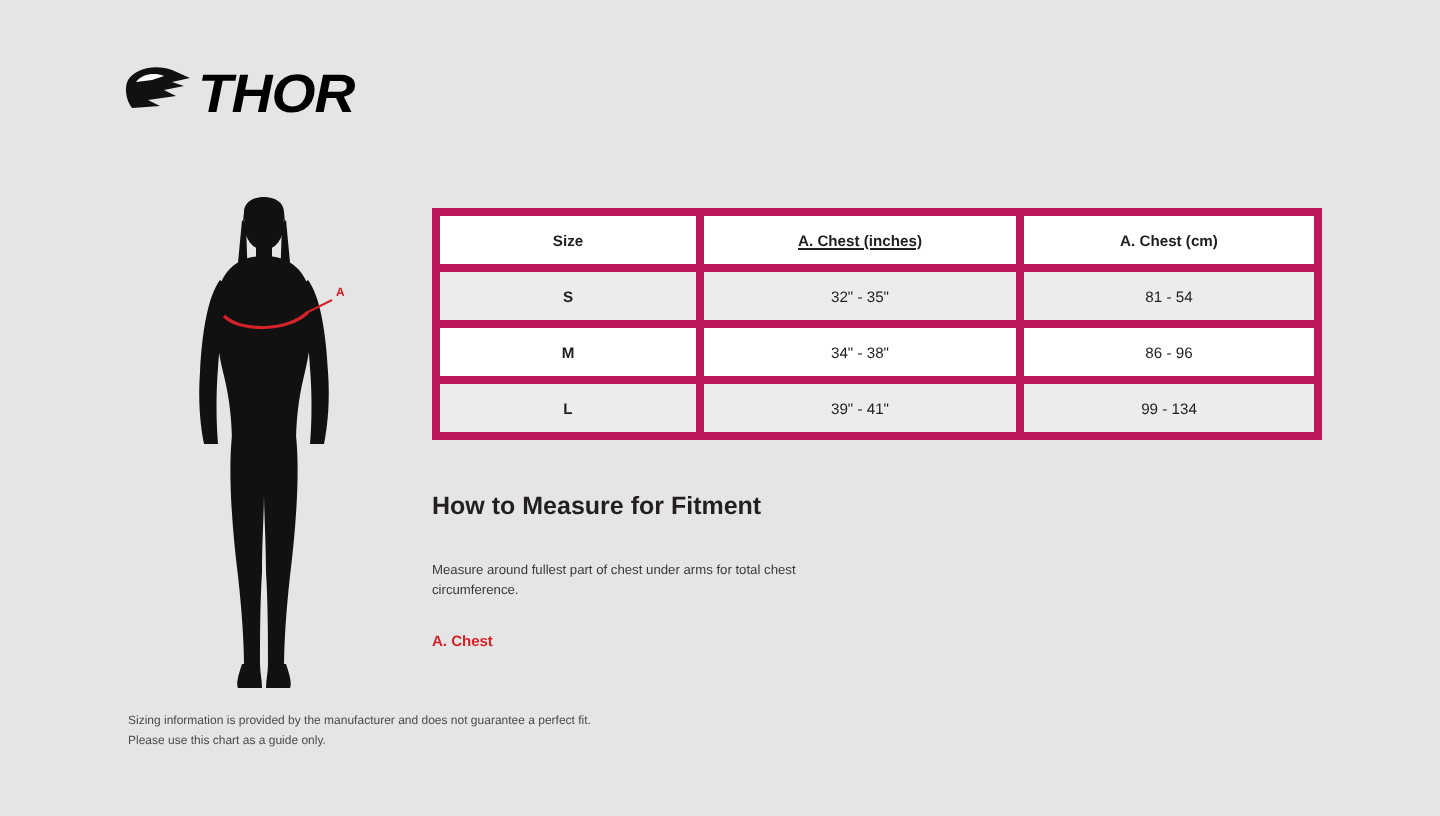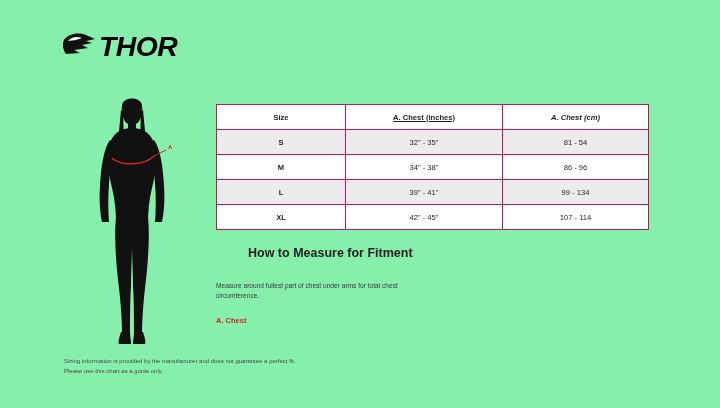--- a/index.html
+++ b/index.html
@@ -13,21 +13,21 @@
     font-family: "Liberation Sans", sans-serif;
     color: #231f20;
     overflow: hidden;
     position: relative;
   }
   .page {
     position: absolute;
     left: 0; top: 0;
     width: 720px;
     height: 408px;
-    background: #86efac;
+    background: #e5e5e5;
   }
 
   
   .logo {
     position: absolute;
     left: 62px;
     top: 30px;
     width: 120px;
     height: 34px;
     display: flex;
@@ -79,21 +79,20 @@
     font-weight: bold;
     color: #231f20;
   }
   .measure-title {
     position: absolute;
     left: 216px;
     top: 246px;
     font-size: 12.5px;
     font-weight: bold;
     color: #231f20;
-    margin-left: 32px;
   }
   .measure-sub {
     position: absolute;
     left: 216px;
     top: 268px;
     font-size: 7.5px;
     font-weight: bold;
     color: #d3232a;
     margin-top: 48px;
   }
@@ -111,21 +110,21 @@
   .size-table {
     position: absolute;
     left: 216px;
     top: 104px;
     width: 429px;
     border-collapse: collapse;
     table-layout: fixed;
   }
   .size-table th,
   .size-table td {
-    border: 1px solid #be185d;
+    border: 4px solid #be185d;
     text-align: center;
     font-size: 7.6px;
     color: #231f20;
     height: 24px;
     padding: 0;
   }
   .size-table th {
     font-weight: bold;
     background: #ffffff;
   }
@@ -133,21 +132,21 @@
     font-weight: bold;
   }
   .size-table tr.shaded td {
     background: #ececec;
   }
   .size-table tr.plain td {
     background: #ffffff;
   }
   .col-size { width: 128px; }
   .col-in   { width: 156px; text-decoration: underline; }
-  .col-cm   { width: 145px; font-style: italic; }
+  .col-cm   { width: 145px; }
 
   
   .footer {
     position: absolute;
     left: 64px;
     top: 356px;
     width: 400px;
     font-size: 6px;
     line-height: 1.7;
     color: #4a4a4a;
@@ -215,25 +214,20 @@
       <tr class="plain">
         <td class="size-cell">M</td>
         <td>34" - 38"</td>
         <td>86 - 96</td>
       </tr>
       <tr class="shaded">
         <td class="size-cell">L</td>
         <td>39" - 41"</td>
         <td>99 - 134</td>
       </tr>
-      <tr class="plain">
-        <td class="size-cell">XL</td>
-        <td>42" - 45"</td>
-        <td>107 - 114</td>
-      </tr>
     </tbody>
   </table>
 
   <div class="measure-title">How to Measure for Fitment</div>
   <div class="measure-sub">A. Chest</div>
   <div class="measure-body">Measure around fullest part of chest under arms for total chest circumference.</div>
 
   <div class="footer">
     <div>Sizing information is provided by the manufacturer and does not guarantee a perfect fit.</div>
     <div>Please use this chart as a guide only.</div>

